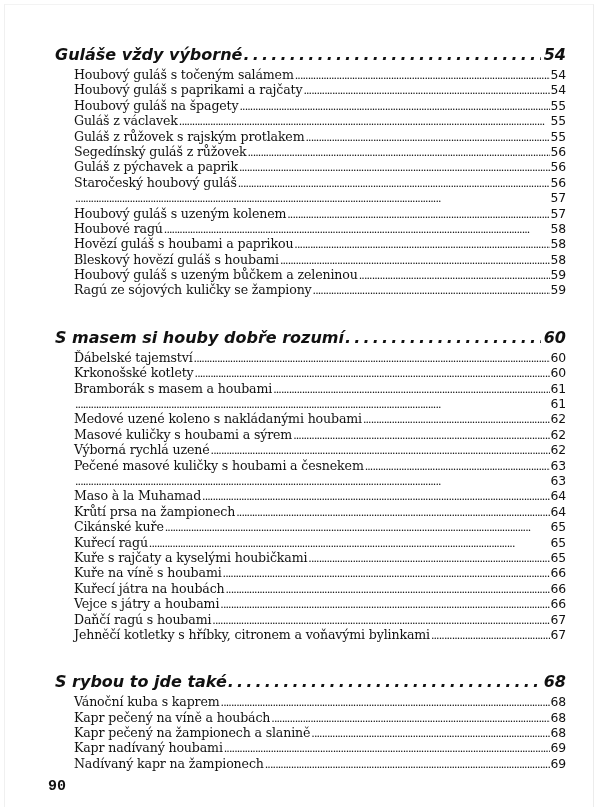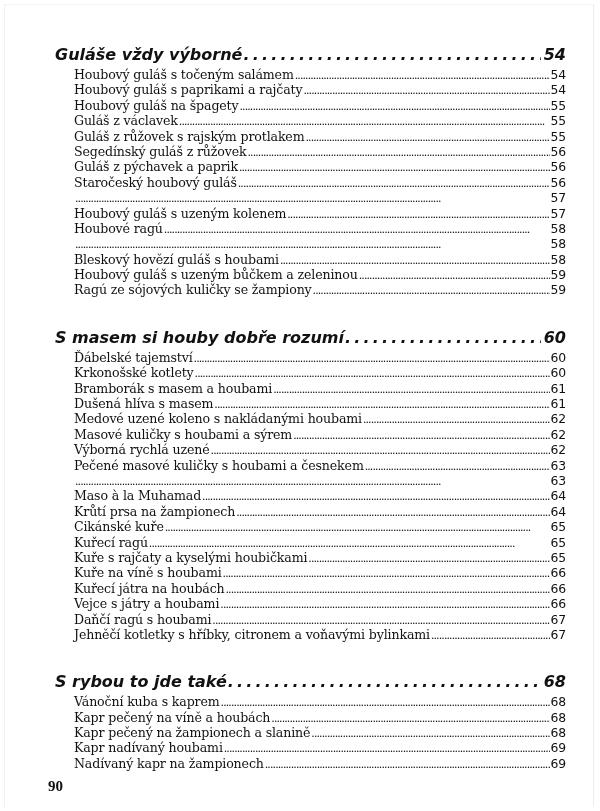--- a/index.html
+++ b/index.html
@@ -45,21 +45,21 @@
       font-family: "DejaVu Serif", serif;
       letter-spacing: -0.15px;
     }
     .entry .t { white-space: nowrap; text-align: center; }
     .entry .p { white-space: nowrap; font-family: "DejaVu Sans", sans-serif; font-size: 12.4px; }
     .entry .lead::before { font-size: 11px; }
     .gap1 { height: 30px; }
     .gap2 { height: 30px; }
     .page-num {
       position: absolute; left: 48px; top: 778px;
-      font-family: Liberation Serif, serif; font-weight: bold;
+      font-family: Liberation Mono, monospace; font-weight: bold;
       font-size: 15px;
       text-align: right;
     }
   </style>
 </head>
 <body>
 
 <div class="page-edge"></div>
 
 <div class="toc">
@@ -119,20 +119,21 @@
           <span class="t">Houbový guláš s uzeným kolenem</span>
           <span class="lead"></span>
           <span class="p">57</span>
         </div>
         <div class="entry">
           <span class="t">Houbové ragú</span>
           <span class="lead"></span>
           <span class="p">58</span>
         </div>
         <div class="entry">
+          <span class="t">Hovězí guláš s houbami a paprikou</span>
           <span class="lead"></span>
           <span class="p">58</span>
         </div>
         <div class="entry">
           <span class="t">Bleskový hovězí guláš s houbami</span>
           <span class="lead"></span>
           <span class="p">58</span>
         </div>
         <div class="entry">
           <span class="t">Houbový guláš s uzeným bůčkem a zeleninou</span>
@@ -165,21 +166,20 @@
           <span class="t">Krkonošské kotlety</span>
           <span class="lead"></span>
           <span class="p">60</span>
         </div>
         <div class="entry">
           <span class="t">Bramborák s masem a houbami</span>
           <span class="lead"></span>
           <span class="p">61</span>
         </div>
         <div class="entry">
-          <span class="t">Dušená hlíva s masem</span>
           <span class="lead"></span>
           <span class="p">61</span>
         </div>
         <div class="entry">
           <span class="t">Medové uzené koleno s nakládanými houbami</span>
           <span class="lead"></span>
           <span class="p">62</span>
         </div>
         <div class="entry">
           <span class="t">Masové kuličky s houbami a sýrem</span>

